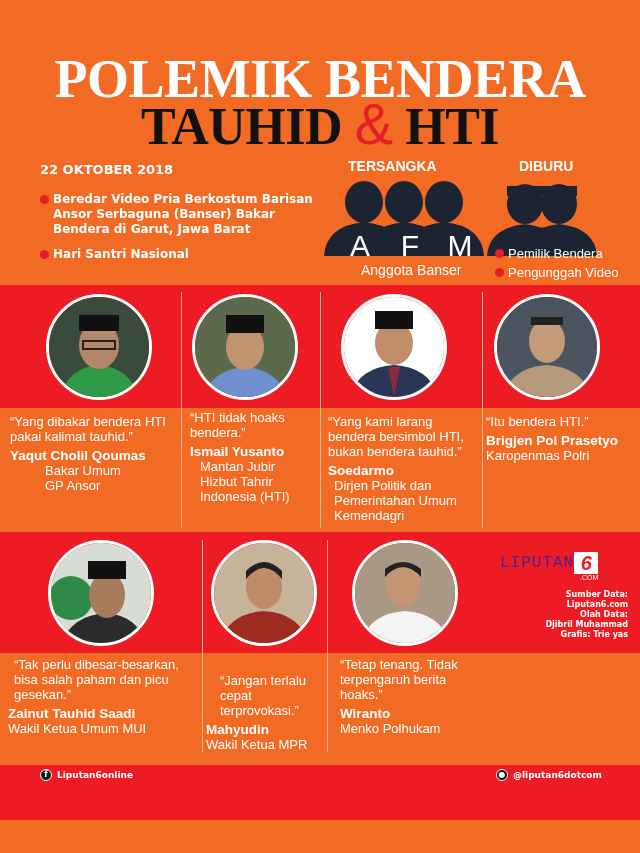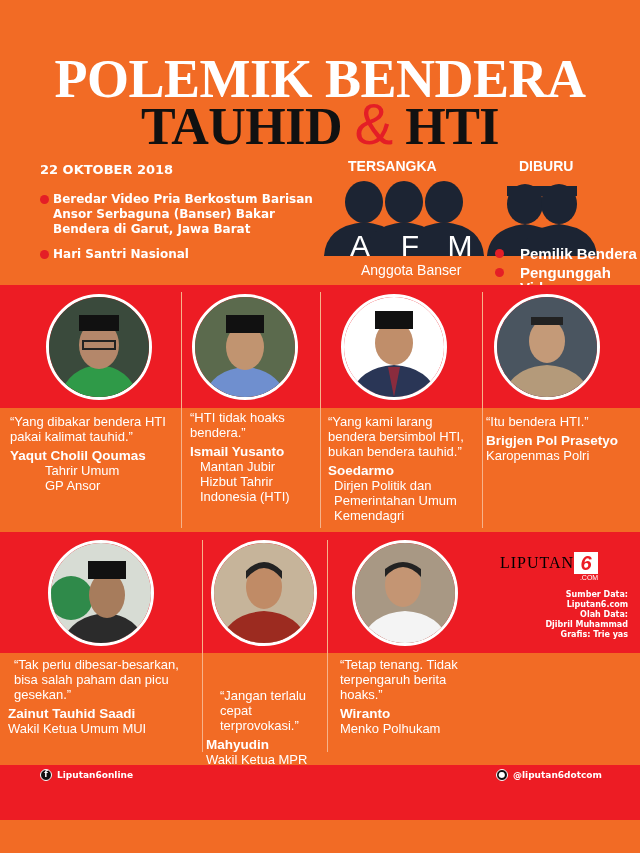--- a/index.html
+++ b/index.html
@@ -17,35 +17,35 @@
   .bullet { display: flex; align-items: flex-start; font-family: "DejaVu Sans", sans-serif; font-size: 12px; font-weight: bold; line-height: 15px; margin-bottom: 10px; }
   .dot { width: 9px; height: 9px; border-radius: 50%; background: #e41e26; margin-top: 3px; margin-right: 4px; flex: 0 0 9px; }
 
   .tsk-title { position: absolute; top: 158px; left: 348px; font-weight: bold; font-size: 14px; }
   .dib-title { position: absolute; top: 158px; left: 519px; font-weight: bold; font-size: 14px; text-align: center; }
   .silhouettes { position: absolute; top: 180px; left: 322px; }
   .afm { position: absolute; top: 229px; left: 340px; width: 140px; display: flex; justify-content: space-between; font-size: 30px; font-weight: normal; }
   .afm span { width: 40px; text-align: center; }
   .tsk-sub { position: absolute; top: 262px; left: 361px; font-size: 14px; }
   .dib-list { position: absolute; left: 495px; top: 246px; }
-  .dib-list .bullet { font-family: "Liberation Sans", sans-serif; font-weight: bold; font-size: 15px; margin-bottom: 4px; gap: 12px; }
+  .dib-list .bullet { font-family: "Liberation Sans", sans-serif; font-weight: normal; font-size: 13px; margin-bottom: 4px; }
 
   .redband { position: absolute; left: 0; width: 640px; background: #ed1c24; }
   .vline { position: absolute; width: 1px; background: #f6b38a; }
 
   .photo { position: absolute; width: 106px; height: 106px; border-radius: 50%; border: 3px solid #fff; overflow: hidden; }
   .photo svg { width: 100%; height: 100%; display: block; }
 
   .card { position: absolute; text-align: left; font-size: 13px; line-height: 15px; }
   .card .quote { display: block; }
   .card .name { display: block; font-weight: bold; font-size: 13.5px; margin-top: 4px; }
   .card .role { display: block; }
 
   .logo { position: absolute; left: 500px; top: 552px; }
-  .logo .txt { font-family: Liberation Serif, serif; font-size: 16px; letter-spacing: 1px; color: #000000; vertical-align: middle; }
+  .logo .txt { font-family: Liberation Mono, monospace; font-size: 16px; letter-spacing: 1px; color: #4c1d95; vertical-align: middle; }
   .logo .six { display: inline-block; width: 24px; height: 22px; background: #fff; color: #ed1c24; font-style: italic; font-weight: bold; font-size: 20px; text-align: center; line-height: 22px; vertical-align: middle; }
   .logo .com { position: absolute; right: 0; top: 22px; font-size: 7px; color: #fff; }
   .credits { position: absolute; right: 12px; top: 590px; text-align: right; font-family: "DejaVu Sans", sans-serif; font-weight: bold; font-size: 8px; line-height: 10px; }
 
   .footer-fb { position: absolute; left: 40px; top: 769px; display: flex; align-items: center; font-family: "DejaVu Sans", sans-serif; font-size: 9px; font-weight: bold; }
   .footer-tw { position: absolute; left: 496px; top: 769px; display: flex; align-items: center; font-family: "DejaVu Sans", sans-serif; font-size: 9px; font-weight: bold; }
   .soc-icon { width: 12px; height: 12px; border-radius: 50%; background: #111; border: 1px solid #fff; color: #fff; font-size: 8px; text-align: center; line-height: 10px; margin-right: 5px; }
 </style>
 </head>
 <body>
@@ -143,21 +143,21 @@
       <rect width="100" height="100" fill="#4a5560"></rect>
       <path d="M5 100 Q15 70 50 68 Q85 70 95 100Z" fill="#b49a7a"></path>
       <ellipse cx="50" cy="44" rx="18" ry="22" fill="#c49a78"></ellipse>
       <rect x="34" y="20" width="32" height="8" fill="#222"></rect>
     </svg>
 </div>
 
 <div class="card" style="left:10px;top:414px;width:165px;">
   <span class="quote">“Yang dibakar bendera HTI pakai kalimat tauhid.”</span>
   <span class="name">Yaqut Cholil Qoumas</span>
-  <span class="role" style="padding:0 35px;">Tahrir Umum GP Ansor</span>
+  <span class="role" style="padding:0 35px;">Bakar Umum GP Ansor</span>
 </div>
 <div class="card" style="left:190px;top:410px;width:122px;">
   <span class="quote">“HTI tidak hoaks bendera.”</span>
   <span class="name">Ismail Yusanto</span>
   <span class="role" style="padding:0 10px;">Mantan Jubir Hizbut Tahrir Indonesia (HTI)</span>
 </div>
 <div class="card" style="left:328px;top:414px;width:150px;">
   <span class="quote">“Yang kami larang bendera bersimbol HTI, bukan bendera tauhid.”</span>
   <span class="name">Soedarmo</span>
   <span class="role" style="padding:0 6px;">Dirjen Politik dan Pemerintahan Umum Kemendagri</span>
@@ -192,21 +192,21 @@
       <ellipse cx="48" cy="42" rx="18" ry="22" fill="#c49573"></ellipse>
       <path d="M30 34 Q48 14 66 34 L66 26 Q48 12 30 26Z" fill="#222"></path>
     </svg>
 </div>
 
 <div class="card" style="left:8px;top:657px;width:190px;">
   <span class="quote" style="padding:0 6px;">“Tak perlu dibesar-besarkan, bisa salah paham dan picu gesekan.”</span>
   <span class="name">Zainut Tauhid Saadi</span>
   <span class="role">Wakil Ketua Umum MUI</span>
 </div>
-<div class="card" style="left:206px;top:688px;width:118px;">
+<div class="card" style="left:206px;top:673px;width:118px;">
   <span class="quote" style="padding:0 14px;">“Jangan terlalu cepat terprovokasi.”</span>
   <span class="name">Mahyudin</span>
   <span class="role">Wakil Ketua MPR</span>
 </div>
 <div class="card" style="left:340px;top:657px;width:125px;">
   <span class="quote">“Tetap tenang. Tidak terpengaruh berita hoaks.”</span>
   <span class="name">Wiranto</span>
   <span class="role">Menko Polhukam</span>
 </div>
 

